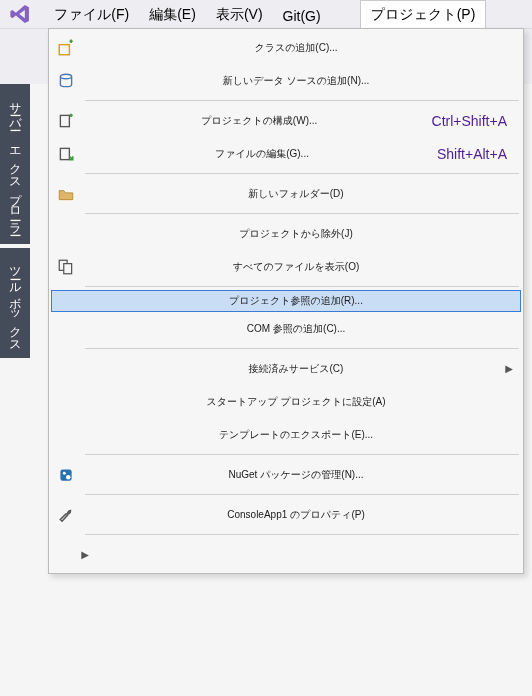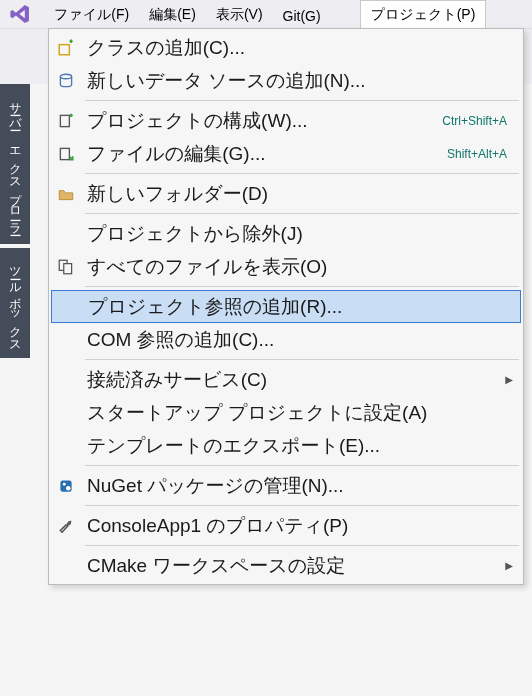--- a/index.html
+++ b/index.html
@@ -88,41 +88,42 @@
   }
   .dropdown-row {
     display: flex;
     align-items: center;
     height: 33px;
     position: relative;
   }
   .dropdown-row.highlighted {
     background: #c9def5;
     border: 1px solid #3a7bd5;
-    height: 33px;
+    height: 22px;
   }
   .dd-icon {
     width: 30px;
     height: 100%;
     display: flex;
     align-items: center;
     justify-content: center;
     flex-shrink: 0;
   }
   .dd-label {
     flex: 1 1 auto;
     padding-left: 6px;
-    font-size: 19px;
+    font-size: 10px;
     white-space: nowrap;
     overflow: hidden;
+    text-align: center;
   }
   .dd-shortcut {
     padding-right: 14px;
-    font-size: 12px;
-    color: #0f766e;
+    font-size: 14px;
+    color: #4c1d95;
     white-space: nowrap;
   }
   .dd-arrow {
     width: 16px;
     padding-right: 8px;
     font-size: 10px;
     color: #555;
     text-align: center;
   }
   .separator {
@@ -310,17 +311,16 @@
         </svg>
     </span>
     <span class="dd-label">ConsoleApp1 のプロパティ(P)</span>
     <span class="dd-arrow"></span>
   </div>
 
   <div class="separator"></div>
 
   <div class="dropdown-row">
     <span class="dd-icon"></span>
-    <span class="dd-label">CMake ワークスペースの設定</span>
     <span class="dd-arrow">▶</span>
   </div>
 
 </div>
 
 </body></html>

